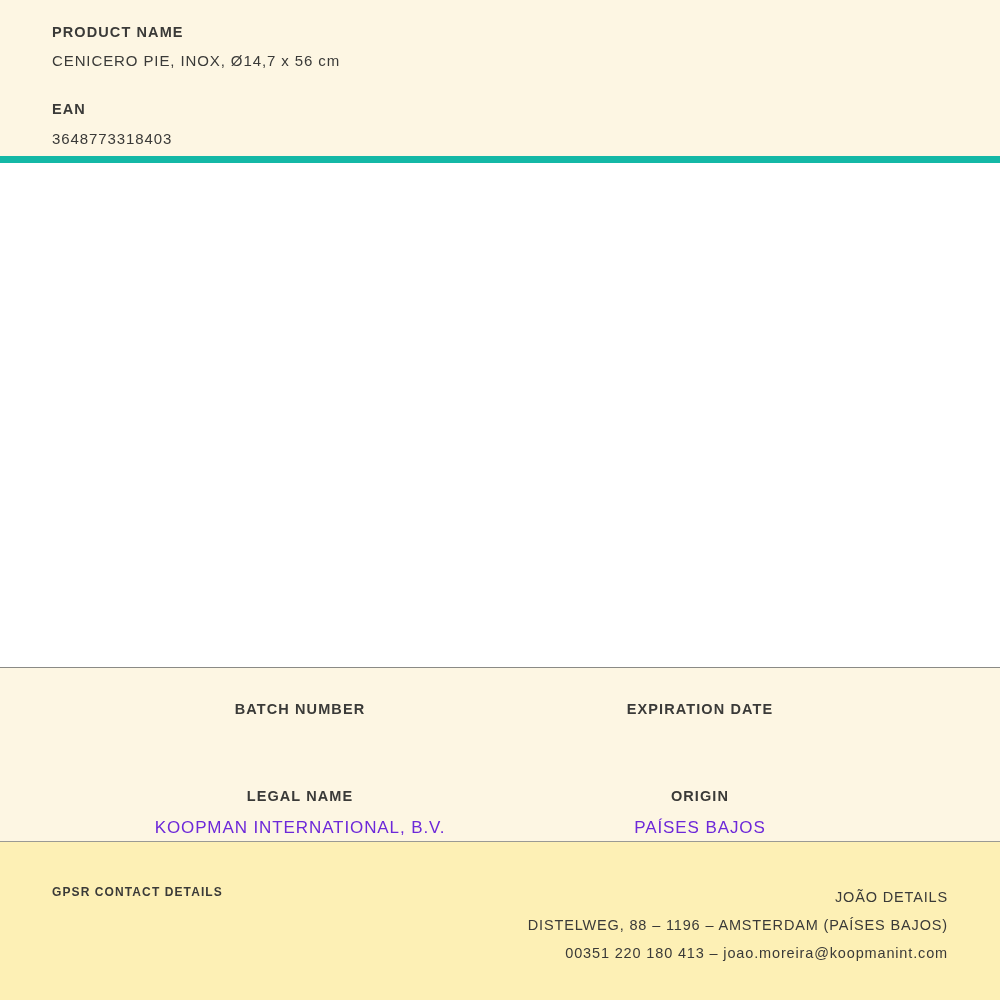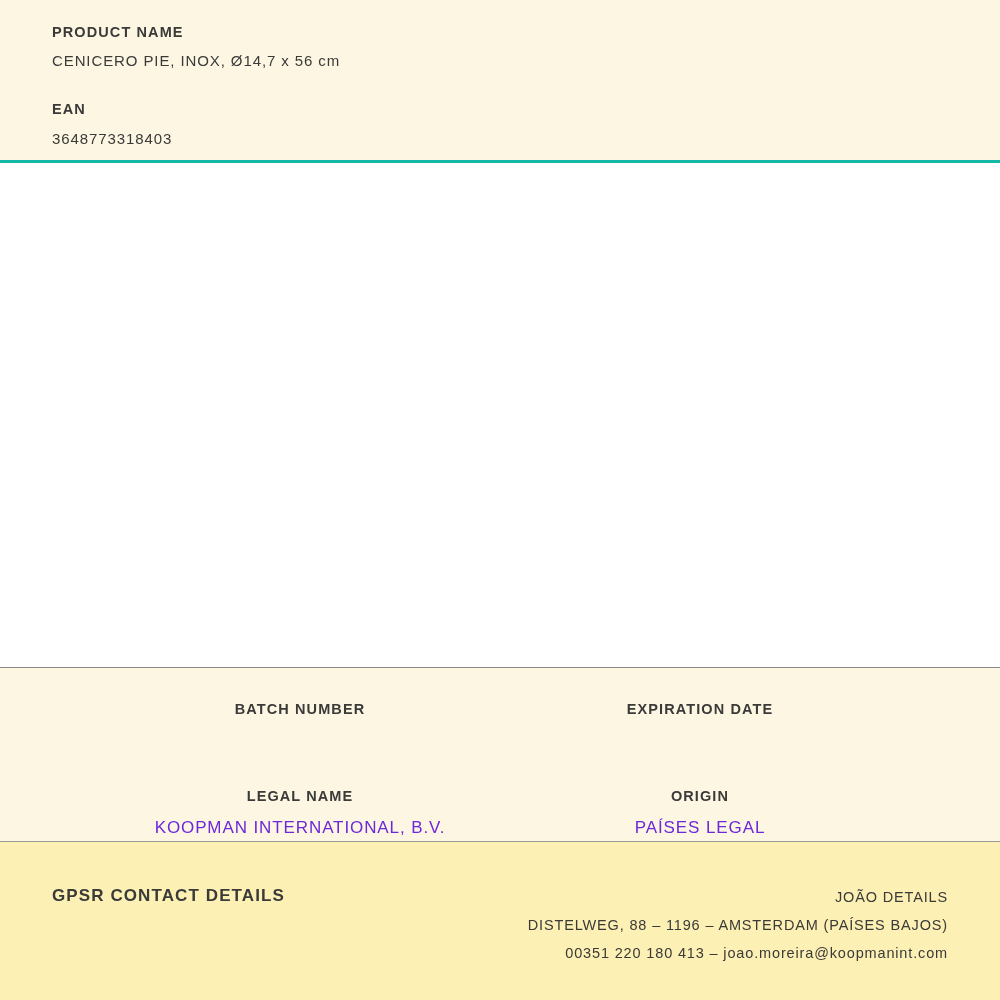--- a/index.html
+++ b/index.html
@@ -19,21 +19,21 @@
     width: 1000px;
     height: 1000px;
     display: flex;
     flex-direction: column;
   }
 
   
   .top-block {
     background: #fdf6e3;
     padding: 22px 0 0 0;
-    border-bottom: 3px solid #14b8a6;
+    border-bottom: 7px solid #14b8a6;
     height: 163px;
     box-sizing: border-box;
   }
   .field {
     padding-left: 52px;
   }
   .field + .field {
     margin-top: 28px;
   }
   .field-label {
@@ -108,21 +108,21 @@
   .footer {
     background: #fdf0b5;
     height: 158px;
     box-sizing: border-box;
     display: flex;
     justify-content: space-between;
     align-items: flex-start;
     padding: 42px 52px 0 52px;
   }
   .footer-title {
-    font-size: 17px;
+    font-size: 12px;
     font-weight: bold;
     letter-spacing: 1.1px;
     color: #3a3a38;
     text-transform: uppercase;
     line-height: 1.4;
     white-space: nowrap;
   }
   .footer-contact {
     text-align: right;
     font-size: 14.5px;
@@ -163,21 +163,21 @@
         <div class="info-value"></div>
       </div>
     </div>
     <div class="info-row second">
       <div class="info-cell left">
         <div class="info-label">LEGAL NAME</div>
         <div class="info-value">KOOPMAN INTERNATIONAL, B.V.</div>
       </div>
       <div class="info-cell right">
         <div class="info-label">ORIGIN</div>
-        <div class="info-value">PAÍSES LEGAL</div>
+        <div class="info-value">PAÍSES BAJOS</div>
       </div>
     </div>
   </div>
 
   <div class="footer">
     <div class="footer-title">GPSR CONTACT DETAILS</div>
     <div class="footer-contact">
       <div>JOÃO DETAILS</div>
       <div>DISTELWEG, 88 – 1196 – AMSTERDAM (PAÍSES BAJOS)</div>
       <div>00351 220 180 413 – joao.moreira@koopmanint.com</div>

